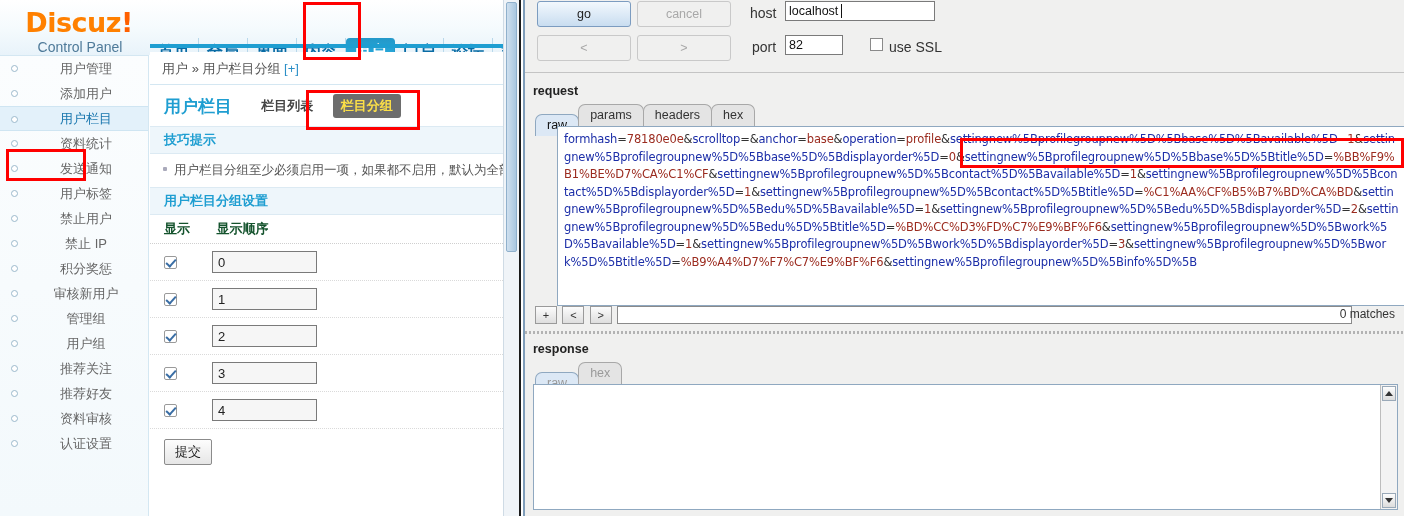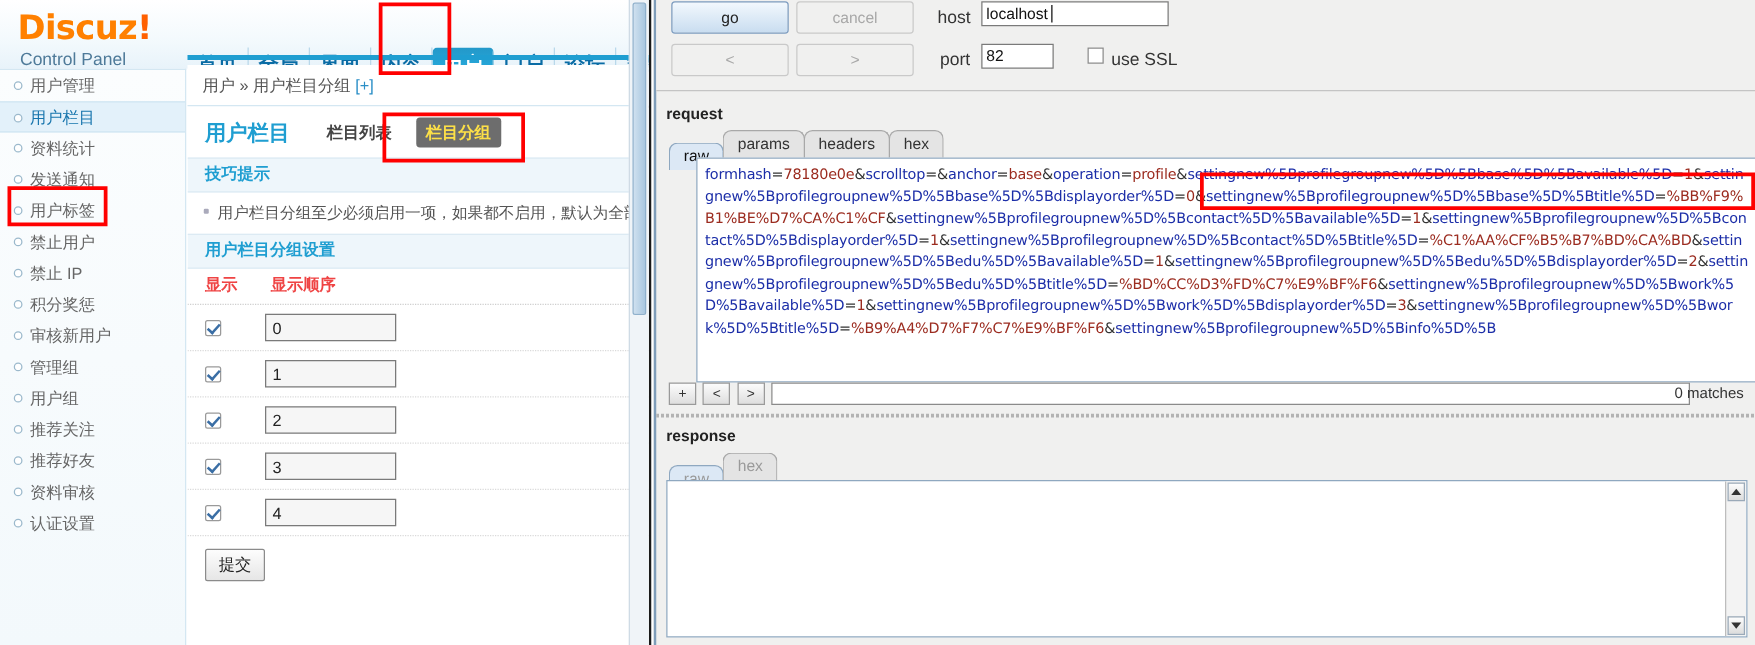--- a/index.html
+++ b/index.html
@@ -15,20 +15,21 @@
   
   .discuz-window{
     position:absolute;left:0;top:0;width:521px;height:516px;
     background:#fff;overflow:hidden;
     border-right:2px solid #1a1a1a;
     box-sizing:border-box;
   }
   .dz-header{
     position:absolute;left:0;top:0;width:519px;height:55px;
     background:linear-gradient(to bottom,#ffffff 0%,#f4fafd 55%,#e8f3fa 100%);
+    text-align:center;
   }
   .dz-logo{
     position:absolute;left:14px;top:8px;width:130px;
   }
   .dz-logo .brand{
     font-family:"DejaVu Sans","Liberation Sans",sans-serif;
     font-size:27px;font-weight:bold;color:#ff8000;letter-spacing:-.5px;
     line-height:30px;
   }
   .dz-logo .brand .bang{color:#ff6000;}
@@ -62,20 +63,21 @@
     background:#fff;border-bottom:1px solid #d4e7f2;
     font-size:13px;color:#555;line-height:33px;padding-left:12px;
     box-sizing:border-box;
   }
   .dz-crumb .plus{color:#2b8fc7;}
   .dz-sidebar{
     position:absolute;left:0;top:55px;width:149px;height:461px;
     background:linear-gradient(to bottom,#fbfdfe 0%,#f3f9fc 100%);
     border-right:1px solid #d4e7f2;border-top:1px solid #d4e7f2;
     box-sizing:border-box;
+    text-align:center;
   }
   .dz-side-item{
     position:relative;height:25px;line-height:25px;
     padding-left:24px;font-size:13px;color:#666;cursor:pointer;
     white-space:nowrap;
   }
   .dz-side-item .bullet{
     position:absolute;left:11px;top:9px;width:5px;height:5px;
     border:1px solid #9bb9cc;border-radius:50%;background:#fff;
   }
@@ -113,21 +115,21 @@
   .dz-tip{
     padding:8px 10px 8px 24px;font-size:12.5px;color:#555;position:relative;
     white-space:nowrap;overflow:hidden;
   }
   .dz-tip .dot{
     position:absolute;left:13px;top:13px;width:4px;height:4px;
     background:#aab;border-radius:1px;
   }
   .dz-colhead{
     height:28px;line-height:28px;padding-left:14px;
-    border-bottom:1px dotted #cfcfcf;font-size:13px;font-weight:bold;color:#ef4444;
+    border-bottom:1px dotted #cfcfcf;font-size:13px;font-weight:bold;color:#14532d;
     font-family:"DejaVu Sans","Liberation Sans",sans-serif;
   }
   .dz-colhead .c1{display:inline-block;width:48px;}
   .dz-row{
     height:36px;border-bottom:1px dotted #dadada;
     padding-left:14px;display:flex;align-items:center;
   }
   .dz-row .cb{width:48px;}
   .dz-cb{
     width:13px;height:13px;display:inline-block;position:relative;
@@ -283,20 +285,21 @@
 
     <div class="dz-crumb">
       <span>用户</span>
       <span>»</span>
       <span>用户栏目分组</span>
       <span class="plus">[+]</span>
     </div>
 
     <div class="dz-sidebar" id="dz-sidebar">
         <div class="dz-side-item"><span class="bullet"></span><span>用户管理</span></div>
+        <div class="dz-side-item"><span class="bullet"></span><span>添加用户</span></div>
         <div class="dz-side-item sel"><span class="bullet"></span><span>用户栏目</span></div>
         <div class="dz-side-item"><span class="bullet"></span><span>资料统计</span></div>
         <div class="dz-side-item"><span class="bullet"></span><span>发送通知</span></div>
         <div class="dz-side-item"><span class="bullet"></span><span>用户标签</span></div>
         <div class="dz-side-item"><span class="bullet"></span><span>禁止用户</span></div>
         <div class="dz-side-item"><span class="bullet"></span><span>禁止 IP</span></div>
         <div class="dz-side-item"><span class="bullet"></span><span>积分奖惩</span></div>
         <div class="dz-side-item"><span class="bullet"></span><span>审核新用户</span></div>
         <div class="dz-side-item"><span class="bullet"></span><span>管理组</span></div>
         <div class="dz-side-item"><span class="bullet"></span><span>用户组</span></div>

